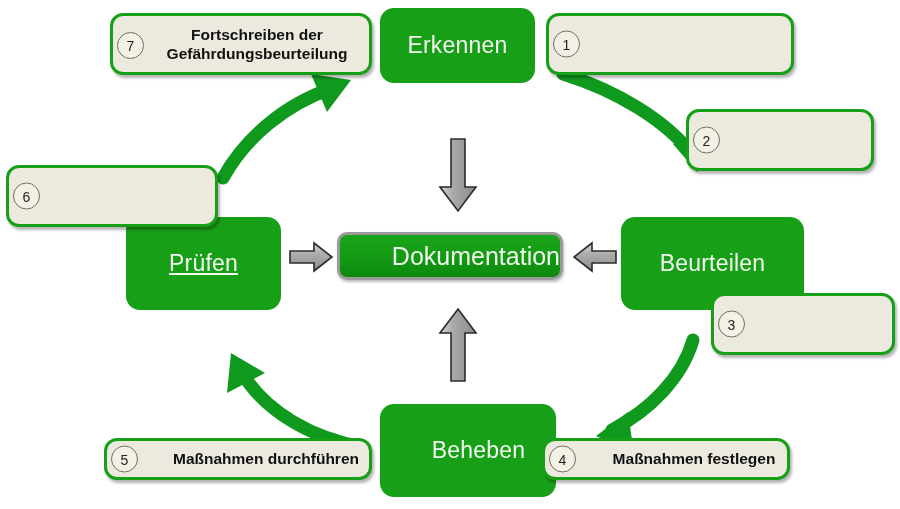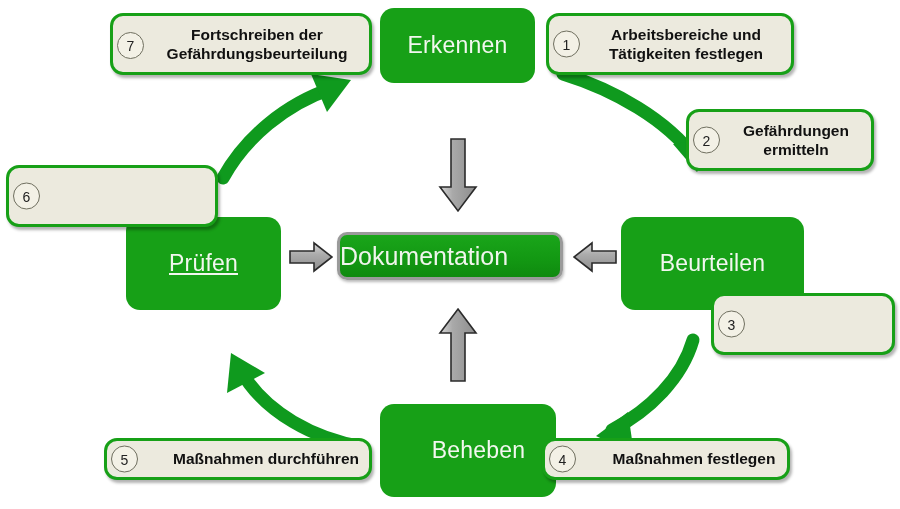--- a/index.html
+++ b/index.html
@@ -39,21 +39,21 @@
     left: 337px;
     top: 232px;
     width: 226px;
     height: 48px;
     border-radius: 10px;
     background: linear-gradient(180deg, #1aa51a 0%, #139913 55%, #0f8a0f 100%);
     border: 3px solid #9a9a9a;
     box-sizing: border-box;
     display: flex;
     align-items: center;
-    justify-content: flex-start;
+    justify-content: flex-end;
     color: #f0f5ec;
     font-size: 25px;
     z-index: 7;
     box-shadow: 1px 2px 3px rgba(0,0,0,0.28);
   }
 
   
   .callout {
     position: absolute;
     background: #eceade;
@@ -189,26 +189,24 @@
   <div class="phase-box" style="left:126px; top:217px; width:155px; height:93px;text-decoration:underline;">
     <span>Prüfen</span>
   </div>
 
   <div class="doc-box">
     <span>Dokumentation</span>
   </div>
 
   <div class="callout" style="left:546px; top:13px; width:248px; height:62px;">
     <span class="callout-num">1</span>
-    <span class="callout-text">Arbeitsbereiche und Tätigkeiten festlegen</span>
   </div>
 
   <div class="callout" style="left:686px; top:109px; width:188px; height:62px;">
     <span class="callout-num">2</span>
-    <span class="callout-text">Gefährdungen ermitteln</span>
   </div>
 
   <div class="callout" style="left:711px; top:293px; width:184px; height:62px;">
     <span class="callout-num">3</span>
   </div>
 
   <div class="callout" style="left:542px; top:438px; width:248px; height:42px;">
     <span class="callout-num">4</span>
     <span class="callout-text one-line">Maßnahmen festlegen</span>
   </div>

